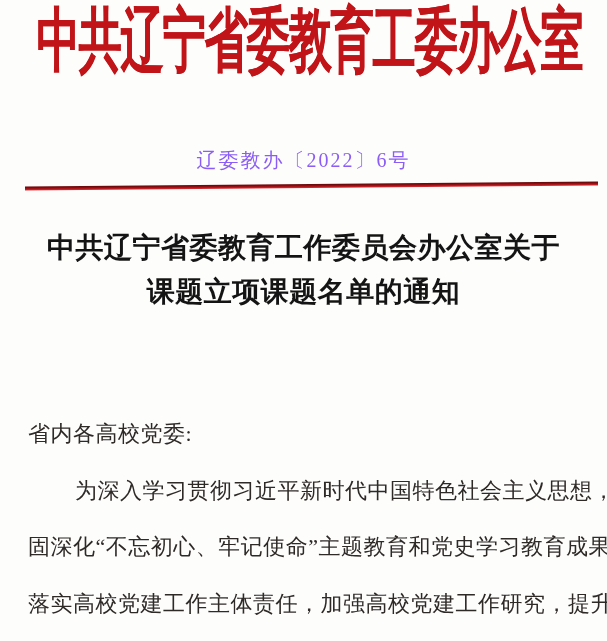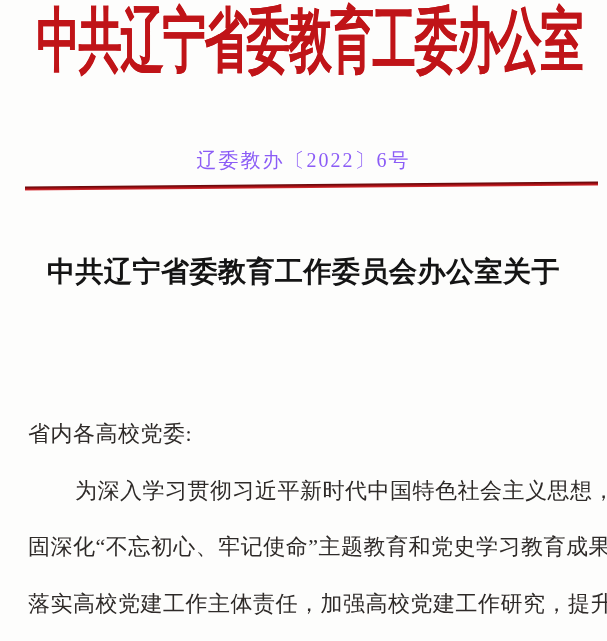--- a/index.html
+++ b/index.html
@@ -73,21 +73,20 @@
     width: 100%;
     text-align: center;
     color: var(--title-black);
   }
   .title-line {
     font-size: 28px;
     font-weight: bold;
     line-height: 44px;
     letter-spacing: 0.5px;
     white-space: nowrap;
-    margin-top: 24px;
   }
   
   .body-text {
     position: absolute;
     top: 398px;
     left: 28px;
     right: 18px;
     color: var(--body-text);
     font-size: 22px;
     line-height: 40.6px;
@@ -109,20 +108,21 @@
   <div class="red-head">
     <span class="red-head-text">中共辽宁省委教育工委办公室</span>
   </div>
 
   <div class="doc-number">辽委教办〔2022〕6号</div>
 
   <div class="red-divider"></div>
 
   <div class="title">
     <div class="title-line">中共辽宁省委教育工作委员会办公室关于</div>
+    <div class="title-line">课题立项课题名单的通知</div>
   </div>
 
   <div class="body-text">
     <div class="line salutation">省内各高校党委:</div>
     <div class="line indent">为深入学习贯彻习近平新时代中国特色社会主义思想，巩</div>
     <div class="line">固深化“不忘初心、牢记使命”主题教育和党史学习教育成果，</div>
     <div class="line">落实高校党建工作主体责任，加强高校党建工作研究，提升高</div>
     <div class="line">校党建工作质量，经个人申报、学校推荐、专家评审、网络公</div>
     <div class="line">示，省委教育工委确定《“互联网+”模式下高校基层党建工作</div>
   </div>

